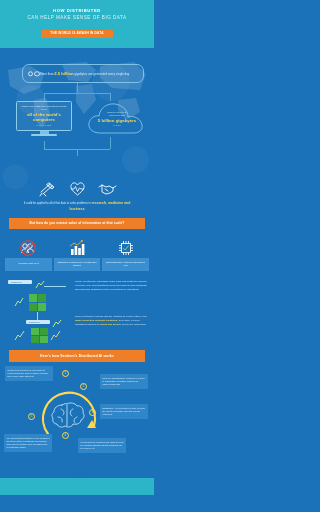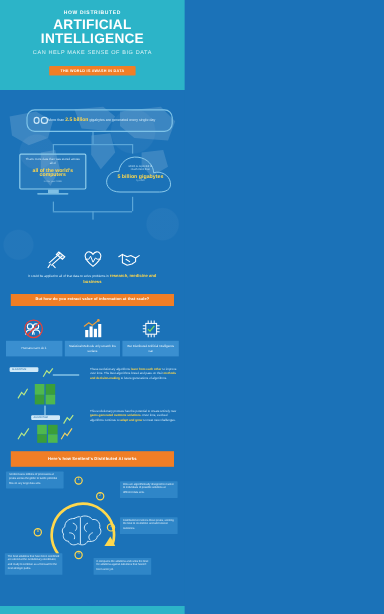--- a/index.html
+++ b/index.html
@@ -168,21 +168,20 @@
     border-top: 5.5px solid #1b72b8;
   }
 </style>
 </head>
 <body>
 
 <div class="page">
 
   <div class="header">
     <div class="hdr-kicker">HOW DISTRIBUTED</div>
-    <div class="hdr-title">ARTIFICIAL INTELLIGENCE</div>
     <div class="hdr-sub">CAN HELP MAKE SENSE OF BIG DATA</div>
     <div class="pill">The world is awash in data</div>
     <div class="notch"></div>
   </div>
 
   <div class="body-blue">
 
     <svg class="world-map" viewBox="0 0 154 120">
       <g fill="#ffffff">
         <path d="M8 22 L30 18 L44 26 L40 40 L24 46 L10 38 Z"></path>

